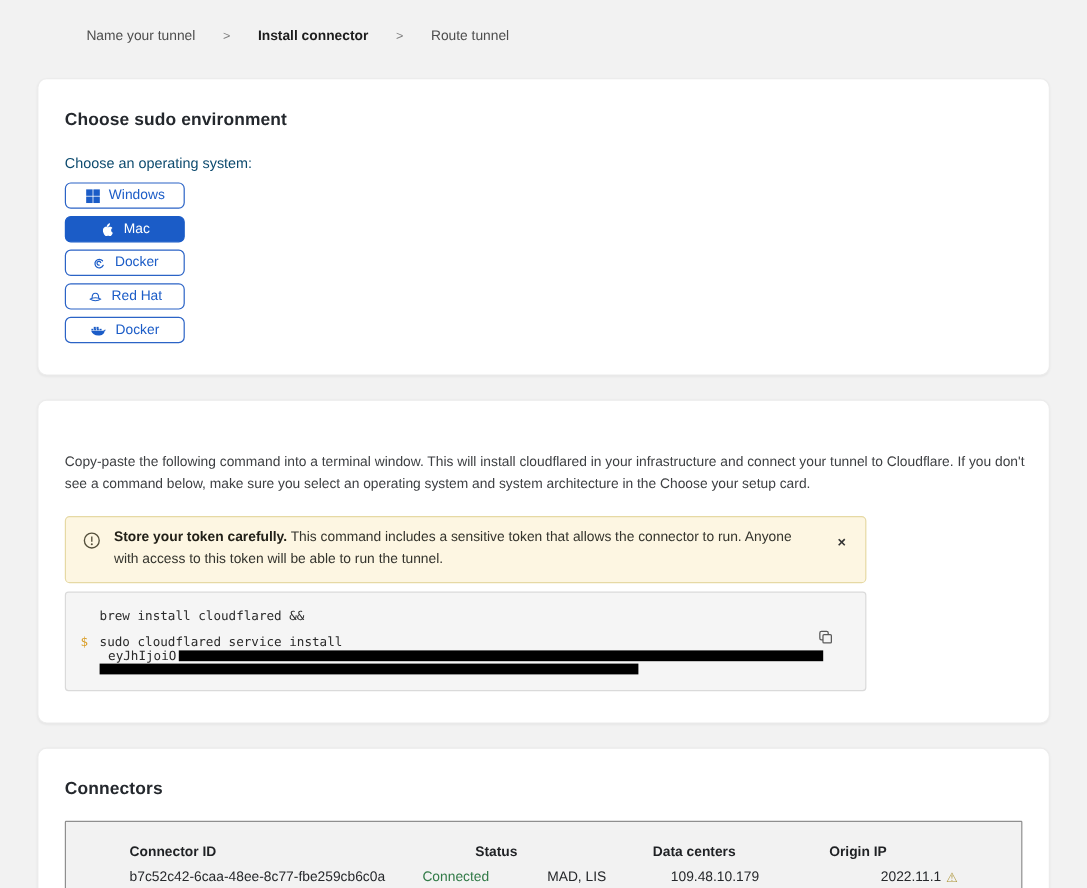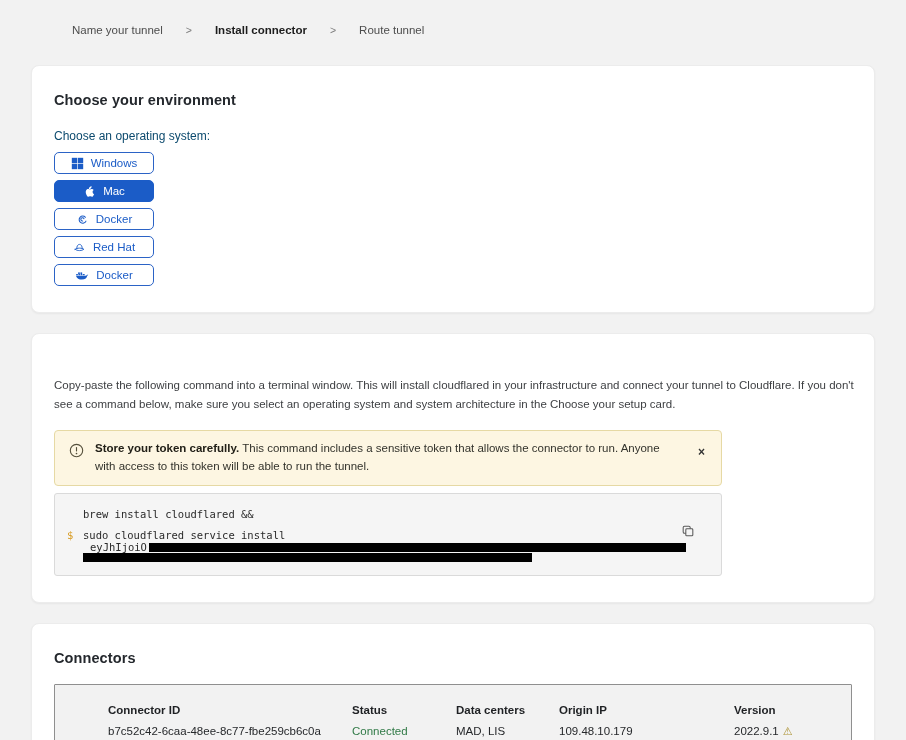--- a/index.html
+++ b/index.html
@@ -44,21 +44,21 @@
   .code-cmd .prompt { position:absolute; left:-16px; top:0; color:#d99e28; }
   .code-token { line-height:10px; margin-top:1px; white-space:nowrap;text-align:center; }
   .redact { background:#000; }
   .redact.bar1 { display:inline-block; width:537px; height:9px; margin-left:2px; vertical-align:-1px; }
   .redact.bar2 { width:449px; height:9px; margin-top:1px; }
   .copy-btn { position:absolute; right:26px; top:30px; background:none; border:none; color:#5a5a5a; cursor:pointer; padding:0; }
 
   
   .tbl { margin-top:18px; border:1px solid #8f8f8f; background:#f2f2f2; padding:19px 0 17px 53px; border-radius:1px; }
   .tbl-row { display:grid; grid-template-columns:244px 104px 103px 175px 1fr; align-items:center; font-size:11.5px; color:#26282b; }
-  .tbl-row.head { font-weight:bold; margin-bottom:9px; color:#1f2124; }
+  .tbl-row.head { font-weight:bold; margin-bottom:9px; color:#1f2124;gap:44px; }
   .status-connected { color:#317a47; }
   .version-cell { display:flex; align-items:center; gap:4px; }
   .warn-tri { color:#ac9335; font-size:11px; }
 
   
   .next-btn { margin:35px 0 0 0; background:#1b5cc7; color:#fff; border:none; border-radius:4px;
               height:29px; padding:0 19px; font-size:12.5px; font-family:"Liberation Sans", sans-serif; cursor:pointer; }
 </style>
 </head>
 <body>
@@ -68,21 +68,21 @@
   <nav class="breadcrumb">
     <span class="crumb">Name your tunnel</span>
     <span class="sep">&gt;</span>
     <span class="crumb active">Install connector</span>
     <span class="sep">&gt;</span>
     <span class="crumb">Route tunnel</span>
   </nav>
 
   
   <section class="card">
-    <h2>Choose your environment</h2>
+    <h2>Choose sudo environment</h2>
     <p class="os-label">Choose an operating system:</p>
     <div class="os-row">
 
       <button class="os-btn">
         <span class="ic">
           <svg width="13" height="13" viewBox="0 0 16 16" fill="currentColor">
               <rect x="1" y="1" width="6.6" height="6.6"></rect>
               <rect x="8.4" y="1" width="6.6" height="6.6"></rect>
               <rect x="1" y="8.4" width="6.6" height="6.6"></rect>
               <rect x="8.4" y="8.4" width="6.6" height="6.6"></rect>
@@ -184,21 +184,21 @@
         <span>Data centers</span>
         <span>Origin IP</span>
         <span>Version</span>
       </div>
       <div class="tbl-row">
         <span>b7c52c42-6caa-48ee-8c77-fbe259cb6c0a</span>
         <span class="status-connected">Connected</span>
         <span>MAD, LIS</span>
         <span>109.48.10.179</span>
         <span class="version-cell">
-          <span>2022.9.1</span>
+          <span>2022.11.1</span>
           <span class="warn-tri">⚠</span>
         </span>
       </div>
     </div>
   </section>
 
   <button class="next-btn">Next</button>
 
 </div>
 

